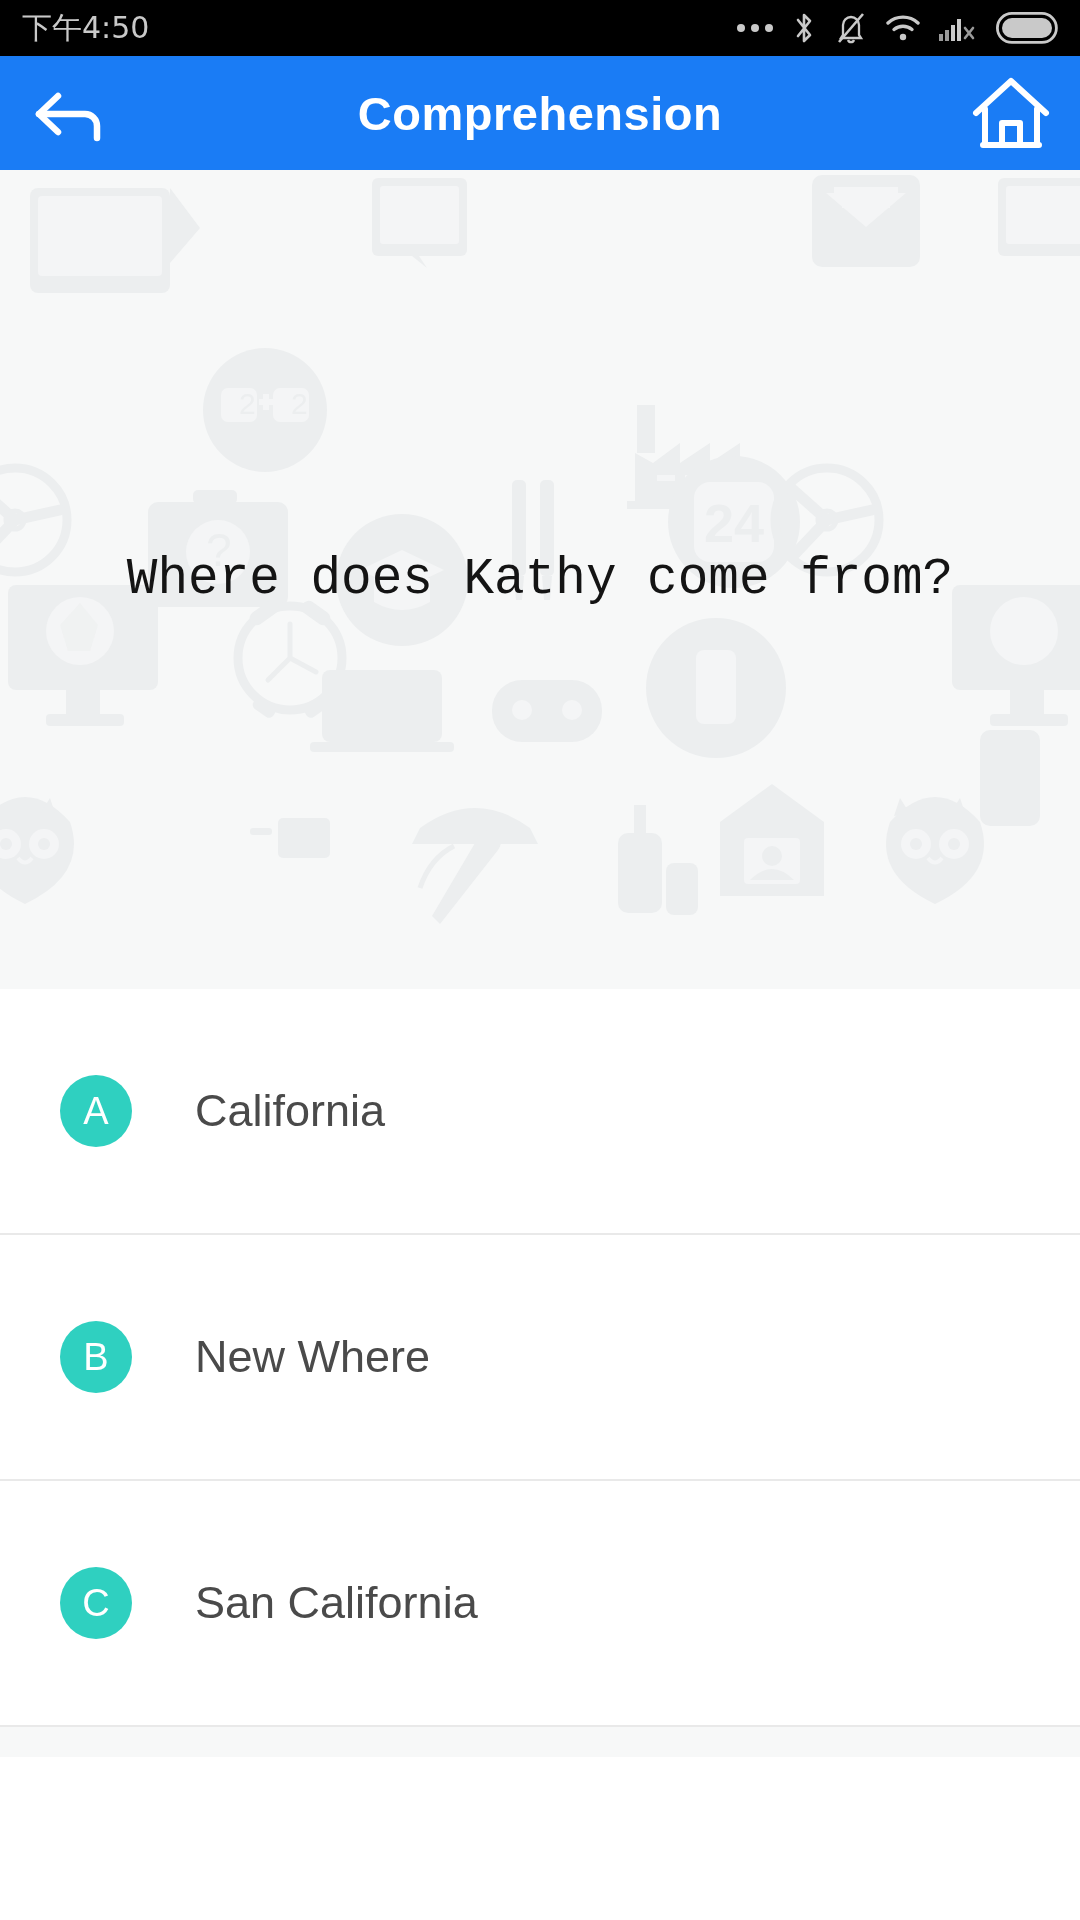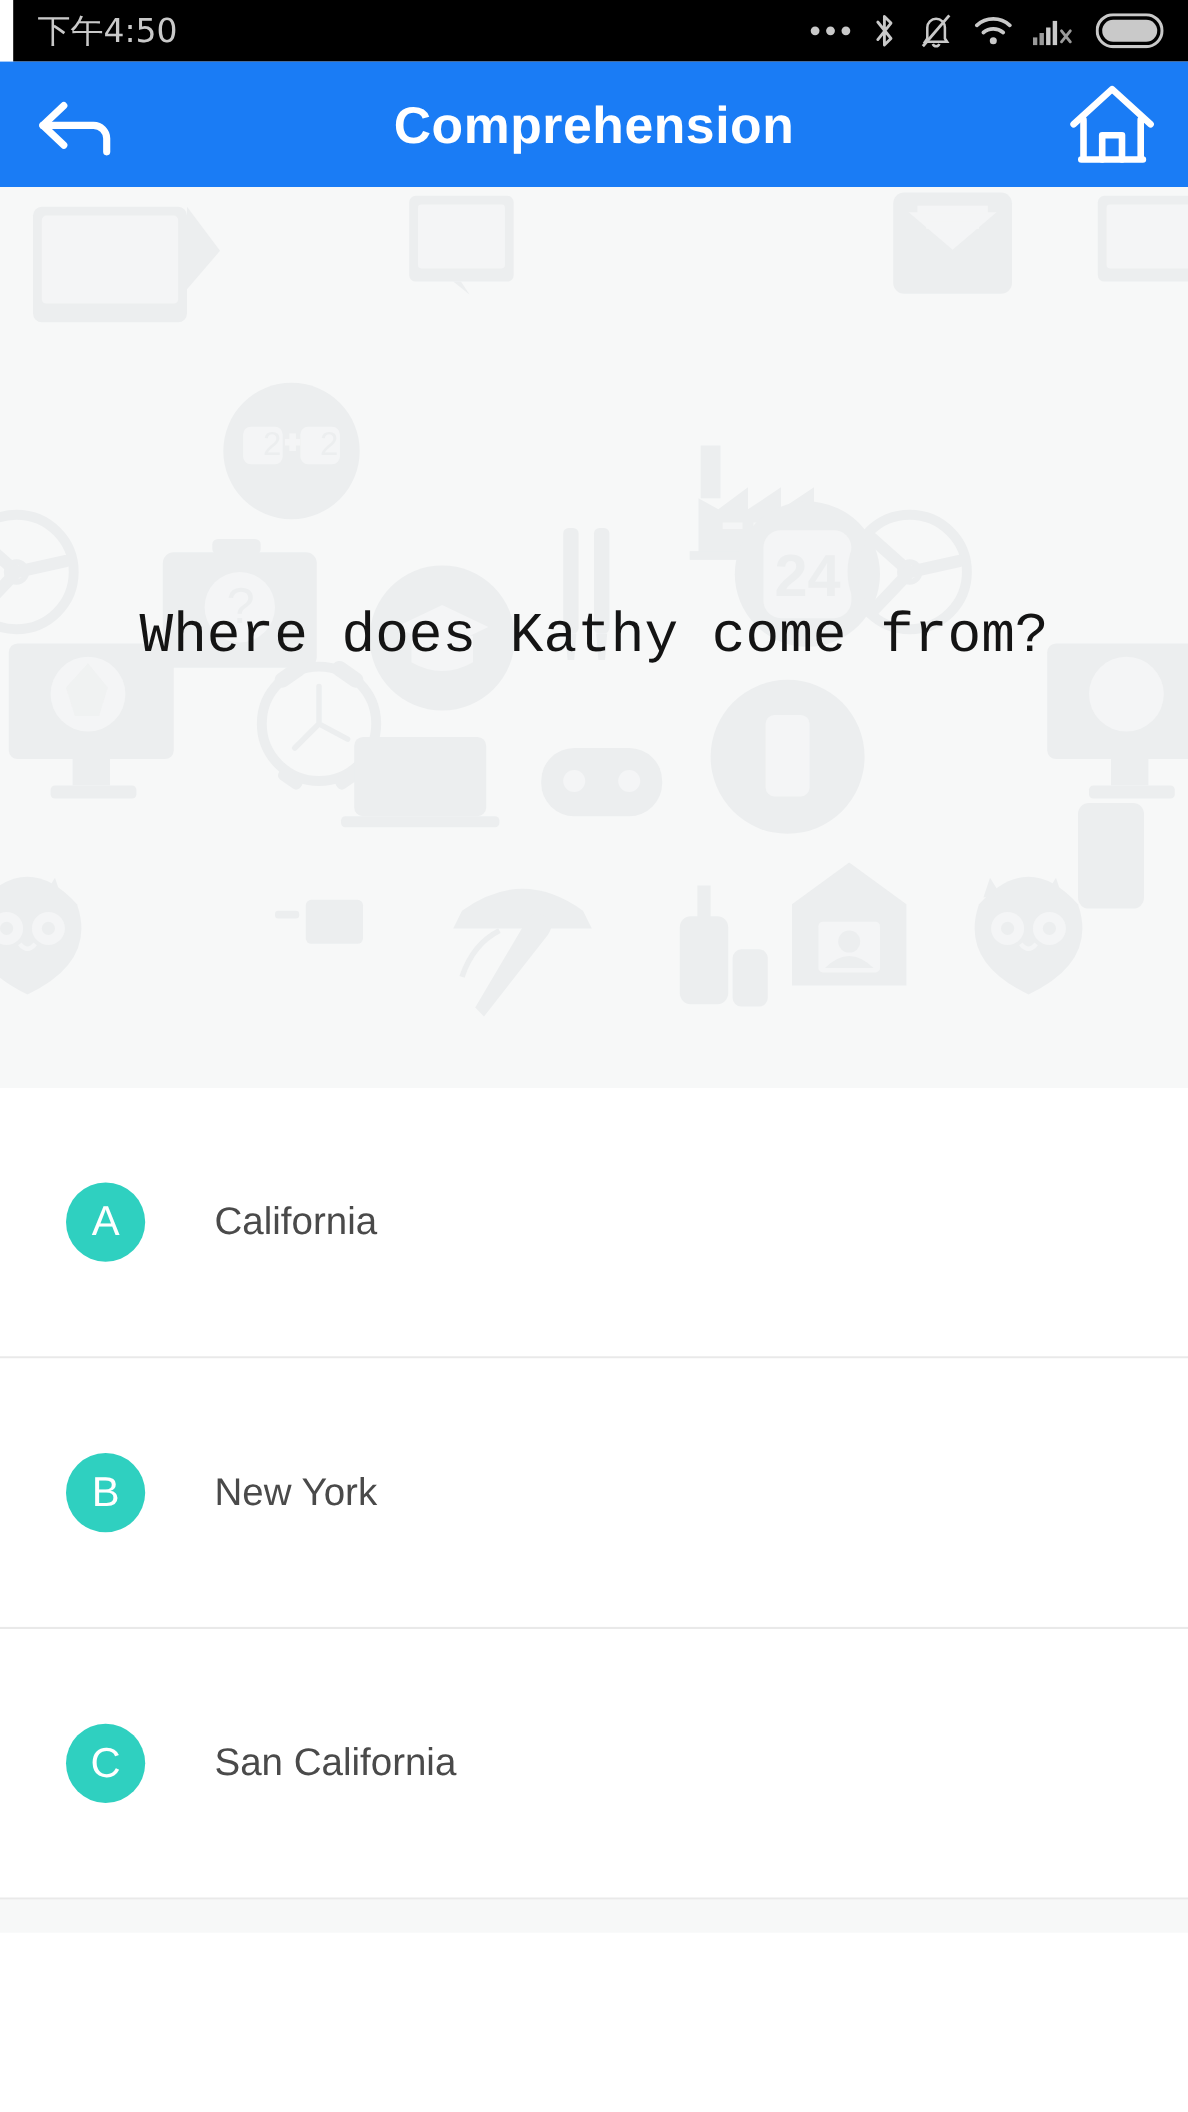--- a/index.html
+++ b/index.html
@@ -7,21 +7,21 @@
     width:1080px; height:1920px;
     font-family:"Liberation Sans", sans-serif;
     background:#ffffff;
     overflow:hidden;
   }
   .screen { position:relative; width:1080px; height:1920px; background:#fff; }
 
   
   .statusbar {
     position:relative; height:56px; background:#000000;
-    display:flex; align-items:center; padding:0 22px;margin-left:12px;
+    display:flex; align-items:center; padding:0 22px;
   }
   .status-time {
     color:#c9c9c9; font-size:30px; letter-spacing:0px;
     font-family:"DejaVu Sans", sans-serif;
   }
   .status-right {
     margin-left:auto; display:flex; align-items:center; gap:19px;
   }
   .sb-icon { display:block; }
   .dots { display:flex; gap:6px; align-items:center; }
@@ -66,21 +66,21 @@
     border-bottom:2px solid #e9e9e9;
   }
   .opt-badge {
     width:72px; height:72px; border-radius:50%;
     background:#2fd0c0; color:#ffffff;
     display:flex; align-items:center; justify-content:center;
     font-size:38px; font-weight:400; flex:0 0 auto;
     font-family:"Liberation Sans", sans-serif;
   }
   .opt-label {
-    margin-left:63px; font-size:35px; color:#4a4a4a; font-weight:400;
+    margin-left:63px; font-size:45px; color:#4a4a4a; font-weight:400;
     font-family:"Liberation Sans", sans-serif;
   }
   .option-row.partial { height:30px; background:#f7f8f8; border-bottom:none; overflow:hidden; }
 </style>
 </head>
 <body>
 
 <div class="screen">
 
   <div class="statusbar">
@@ -330,21 +330,21 @@
 
   <div class="options">
 
     <div class="option-row">
       <div class="opt-badge">A</div>
       <div class="opt-label">California</div>
     </div>
 
     <div class="option-row">
       <div class="opt-badge">B</div>
-      <div class="opt-label">New York</div>
+      <div class="opt-label">New Where</div>
     </div>
 
     <div class="option-row">
       <div class="opt-badge">C</div>
       <div class="opt-label">San California</div>
     </div>
 
     <div class="option-row partial"></div>
 
   </div>

